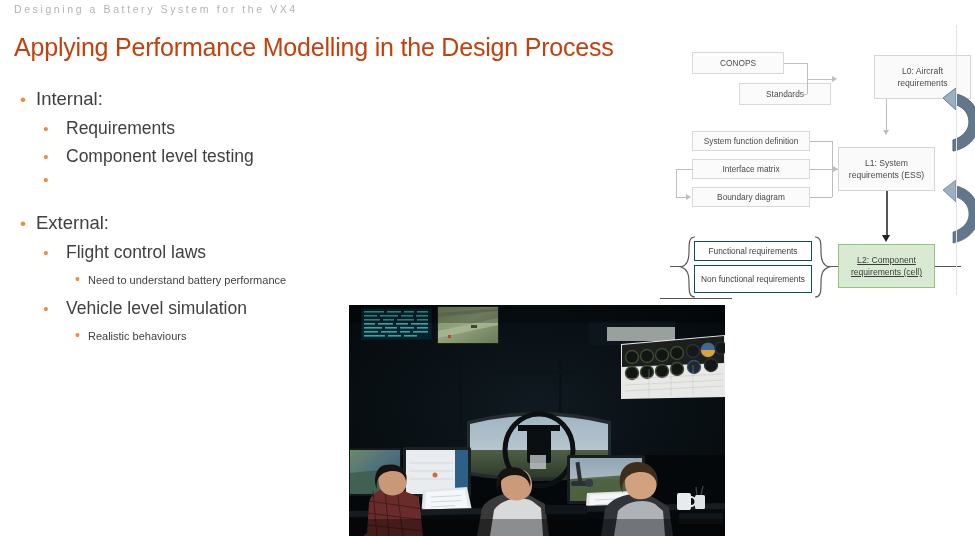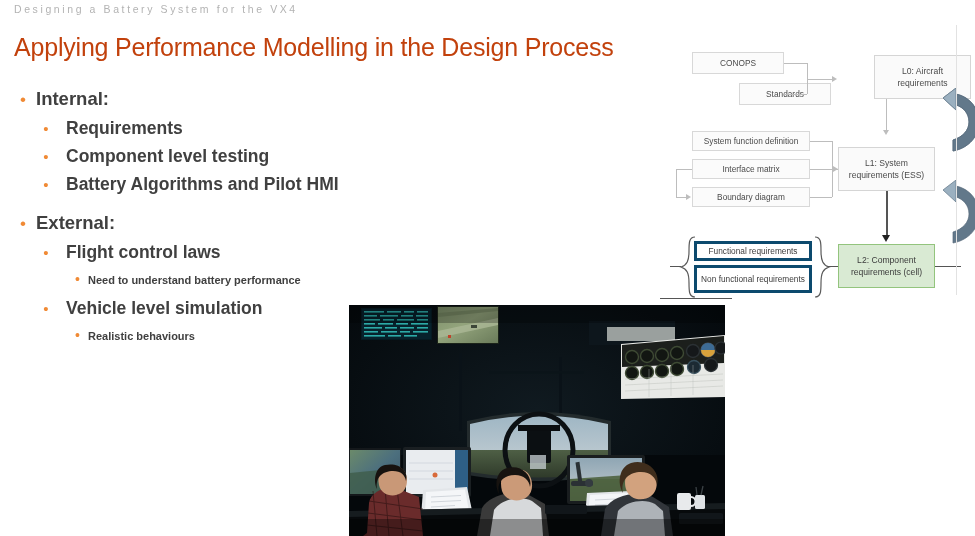--- a/index.html
+++ b/index.html
@@ -54,21 +54,21 @@
     color: #404040;
     margin-bottom: 2px;
   }
   .bullet-dot {
     flex: 0 0 auto;
     color: #f08a35;
     line-height: 1;
     display: inline-block;
     text-align: center;
   }
-  .btext { flex: 0 1 auto; white-space: nowrap; font-weight: bold; }
+  .btext { flex: 0 1 auto; white-space: nowrap; }
 
   .lvl1 { padding-left: 0px;  }
   .lvl1 .bullet-dot { width: 26px; font-size: 17px; }
   .lvl1 .btext { font-size: 18.5px; line-height: 26px; }
   .lvl1 { height: 28px; }
 
   .lvl2 { padding-left: 25px; height: 26px; }
   .lvl2 .bullet-dot { width: 22px; font-size: 15px; }
   .lvl2 .btext { font-size: 17.5px; line-height: 24px; margin-left: 9px; }
 
@@ -108,21 +108,21 @@
   }
   .dbox.green {
     background: #d9ead3;
     border: 1px solid #93c47d;
     font-size: 8.6px;
     line-height: 12px;
     color: #3b3b3b;
   }
   .dbox.req {
     background: #ffffff;
-    border: 3px solid #0c4a6e;
+    border: 1px solid #0c4a6e;
     font-size: 8.3px;
     line-height: 11px;
     color: #3b3b3b;
   }
 
   .ln { position: absolute; background: #bdbdbd; }
   .ln.h { height: 1px; }
   .ln.v { width: 1px; }
   .ln.dark { background: #555555; }
 
@@ -197,21 +197,20 @@
       <span class="btext">Requirements</span>
     </div>
 
     <div class="bline lvl2">
       <span class="bullet-dot">•</span>
       <span class="btext">Component level testing</span>
     </div>
 
     <div class="bline lvl2">
       <span class="bullet-dot">•</span>
-      <span class="btext">Battery Algorithms and Pilot HMI</span>
     </div>
 
     <div class="gap"></div>
 
     <div class="bline lvl1">
       <span class="bullet-dot">•</span>
       <span class="btext">External:</span>
     </div>
 
     <div class="bline lvl2">
@@ -280,21 +279,21 @@
       <path d="M17 2 C11 2, 11 8, 11 16 C11 26, 9 30, 3 32 C9 34, 11 38, 11 48 C11 56, 11 62, 17 62" fill="none" stroke="#5a5a5a" stroke-width="1.2"></path>
     </svg>
     <svg class="curve-arrow" style="left:142px; top:200px;" width="20" height="64">
       <path d="M3 2 C9 2, 9 8, 9 16 C9 26, 11 30, 17 32 C11 34, 9 38, 9 48 C9 56, 9 62, 3 62" fill="none" stroke="#5a5a5a" stroke-width="1.2"></path>
     </svg>
 
     <div class="ln h dark" style="left:0px;   top:231px; width:11px;"></div>
     <div class="ln h dark" style="left:158px; top:231px; width:10px;"></div>
     <div class="ln h dark" style="left:265px; top:231px; width:26px;"></div>
 
-    <div class="dbox green" style="left:168px; top:209px; width:97px; height:44px;">L2: Component requirements (cell)</div>
+    <div class="dbox green" style="left:168px; top:209px; width:97px; height:44px;text-decoration:underline;">L2: Component requirements (cell)</div>
 
     <svg class="curve-arrow" style="left:245px; top:53px;" width="66" height="70">
       <path d="M28 10 L41 0 L41 6 C56 9, 64 22, 64 34 C64 48, 54 60, 38 63 L38 52 C48 49, 54 42, 54 34 C54 25, 48 19, 41 17 L41 22 Z" fill="#8fa3b3" stroke="#6b7f8f" stroke-width="0.8"></path>
       <path d="M41 6 C56 9, 64 22, 64 34 C64 48, 54 60, 38 63 L38 52 C48 49, 54 42, 54 34 C54 25, 48 19, 41 17 Z" fill="#62788a" stroke="#56697a" stroke-width="0.7"></path>
       <path d="M28 10 L41 0 L41 22 Z" fill="#9bb0c0" stroke="#6b7f8f" stroke-width="0.8"></path>
     </svg>
 
     <svg class="curve-arrow" style="left:245px; top:145px;" width="66" height="70">
       <path d="M41 6 C56 9, 64 22, 64 34 C64 48, 54 60, 38 63 L38 52 C48 49, 54 42, 54 34 C54 25, 48 19, 41 17 Z" fill="#62788a" stroke="#56697a" stroke-width="0.7"></path>
       <path d="M28 10 L41 0 L41 22 Z" fill="#9bb0c0" stroke="#6b7f8f" stroke-width="0.8"></path>

